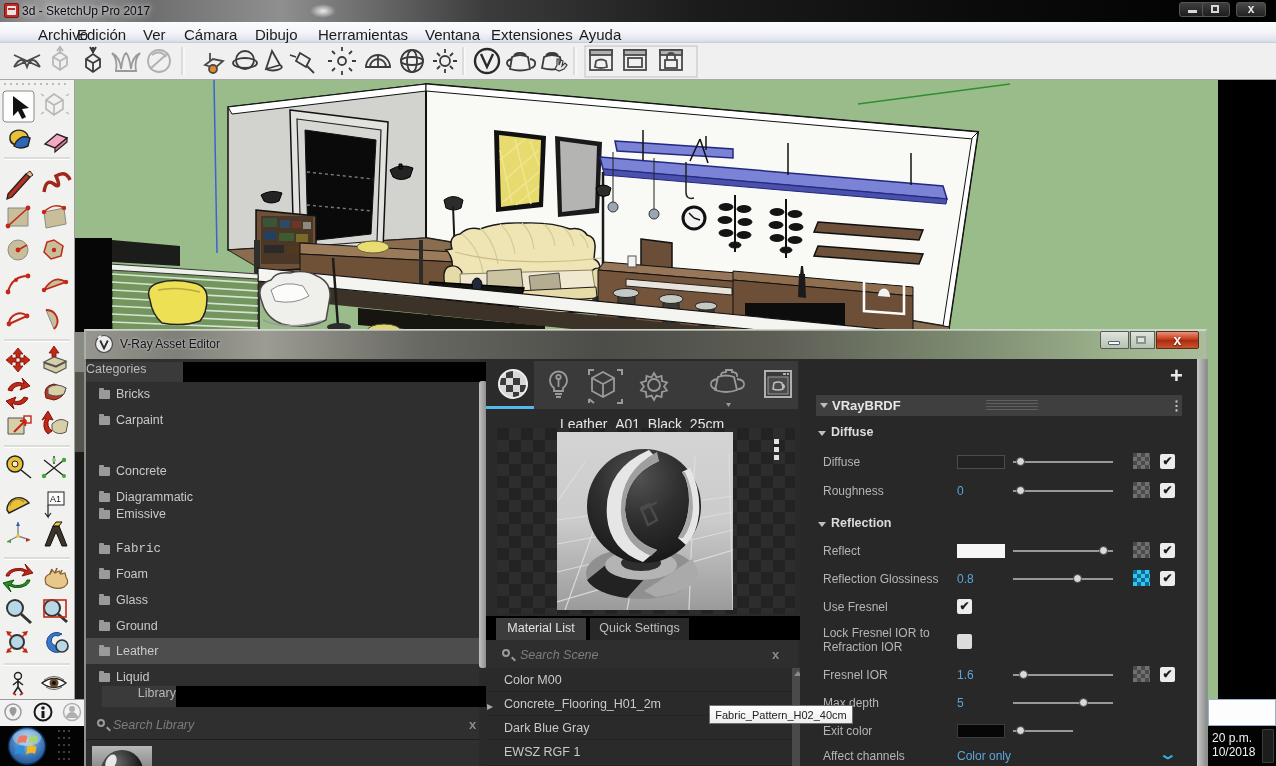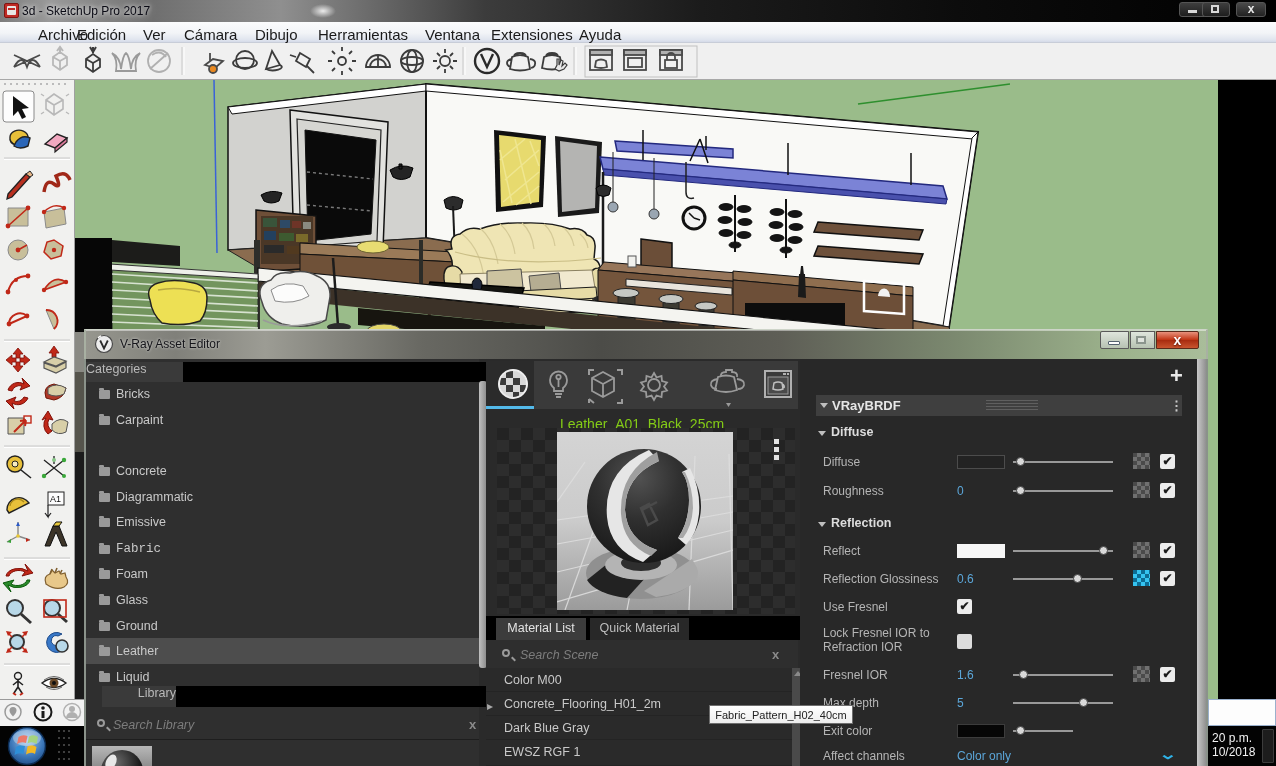--- a/index.html
+++ b/index.html
@@ -37,21 +37,21 @@
 .hdrblack { position:absolute; background:#000; }
 .catrow { position:absolute; left:2px; width:393px; height:26px; color:#c9c9c9; font-size:12.5px; line-height:26px; }
 .folder { position:absolute; left:13px; top:9px; width:11px; height:9px; background:#9a9a9a; border-radius:1px; }
 .folder:before { content:""; position:absolute; left:0; top:-2px; width:5px; height:2px; background:#9a9a9a; border-radius:1px 1px 0 0; }
 .cattext { position:absolute; left:30px; top:0; }
 #catscroll { position:absolute; left:395px; top:52px; width:8px; height:287px; background:linear-gradient(90deg,#c0c0c0,#888); border-radius:3px; }
 
 #midpanel { left:402px; top:30px; width:312px; height:407px; background:#2a2a2a; }
 #iconstrip { position:absolute; left:402px; top:32px; width:312px; height:48px; background:#3a3a3a; }
 #mattab_active { position:absolute; left:0; top:0; width:48px; height:48px; background:#2b2b2b; border-bottom:3px solid #53b9e9; }
-#prevtitle { position:absolute; left:402px; top:87px; width:312px; text-align:center; color:#84cc16; font-size:14px; }
+#prevtitle { position:absolute; left:402px; top:87px; width:312px; text-align:center; color:#e5e5e5; font-size:14px; }
 #checker { position:absolute; left:413px; top:99px; width:298px; height:186px;
   background:repeating-conic-gradient(#2d2d2d 0% 25%, #232323 25% 50%) 0 0/24px 24px; }
 #matdots div { width:5px; height:5px; background:#e2e2e2; margin-bottom:3px; }
 #tabs { position:absolute; left:402px; top:287px; width:368px; height:24px; background:#000; }
 #tab1 { position:absolute; left:10px; top:2px; width:90px; height:22px; background:#3c3c3c; color:#e3e3e3; font-size:12.5px; text-align:center; line-height:21px; }
 #tab2 { position:absolute; left:104px; top:2px; width:99px; height:22px; background:#282828; color:#bdbdbd; font-size:12.5px; text-align:center; line-height:21px; }
 .ph { font-style:italic; color:#7d7d7d; }
 .mlrow { position:absolute; left:402px; width:312px; height:24px; color:#c9c9c9; font-size:12.5px; line-height:24px; padding-left:18px; border-bottom:1px solid #242424; background:#2a2a2a; }
 .mag { position:absolute; width:8px; height:8px; border:2px solid #9a9a9a; border-radius:50%; }
 .mag:after { content:""; position:absolute; left:7px; top:7px; width:5px; height:2px; background:#9a9a9a; transform:rotate(45deg); }
@@ -587,21 +587,21 @@
       <div class="cattext">Carpaint</div>
     </div>
   <div class="catrow" style="top:129px;">
       <div class="folder"></div>
       <div class="cattext">Concrete</div>
     </div>
   <div class="catrow" style="top:155px;">
       <div class="folder"></div>
       <div class="cattext">Diagrammatic</div>
     </div>
-  <div class="catrow" style="top:180px;">
+  <div class="catrow" style="top:172px;">
       <div class="folder"></div>
       <div class="cattext">Emissive</div>
     </div>
   <div class="catrow" style="top:207px;font-family:Liberation Mono, monospace;">
       <div class="folder"></div>
       <div class="cattext">Fabric</div>
     </div>
   <div class="catrow" style="top:232px;">
       <div class="folder"></div>
       <div class="cattext">Foam</div>
@@ -718,21 +718,21 @@
     <path d="M128,40 Q136,56 136,76 Q135,94 126,106 L121,106 Q132,90 132,68 Q132,50 125,40 Z" fill="#a8a8a8"></path>
     <path d="M84,76 l7,17 9,-5 -8,-16 z M85,78 l15,-8" stroke="#4a4a4a" stroke-width="2.5" fill="none"></path>
   </svg>
   <div class="abs" style="left:690px;top:110px;" id="matdots">
       <div></div>
       <div></div>
       <div></div>
     </div>
   <div class="abs" id="tabs">
       <div id="tab1">Material List</div>
-      <div id="tab2">Quick Material</div>
+      <div id="tab2">Quick Settings</div>
     </div>
   <div class="abs" style="left:402px;top:311px;width:312px;height:28px;background:#2e2e2e;"></div>
   <div class="mag" style="left:418px;top:320px;"></div>
   <div class="abs ph" style="left:436px;top:319px;font-size:12.5px;">Search Scene</div>
   <div class="xbtn" style="left:688px;top:318px;">x</div>
   <div class="mlrow" style="top:339px;">Color M00</div>
   <div class="mlrow" style="top:363px;">Concrete_Flooring_H01_2m</div>
   <div class="mlrow" style="top:387px;">Dark Blue Gray</div>
   <div class="mlrow" style="top:411px;height:26px;">EWSZ RGF 1</div>
   <div class="abs" style="left:403px;top:370px;width:10px;height:16px;background:#2a2a2a;color:#a8a8a8;font-size:12px;line-height:15px;">▸</div>
@@ -766,21 +766,21 @@
   <div class="sarr" style="top:193px;"></div>
     <div class="rsect" style="top:187px;">Reflection</div>
   <div class="rlabel" style="top:215px;">Reflect</div>
   <div class="swatch" style="top:215px;background:#f6f6f6;"></div>
   <div class="sl" style="top:221px;">
       <div class="sh" style="left:86px;"></div>
     </div>
   <div class="mapbtn" style="top:213px;"></div>
   <div class="cbx" style="top:214px;">✔</div>
   <div class="rlabel" style="top:243px;">Reflection Glossiness</div>
-  <div class="rvalue" style="top:243px;">0.6</div>
+  <div class="rvalue" style="top:243px;">0.8</div>
   <div class="sl" style="top:249px;">
       <div class="sh" style="left:60px;"></div>
     </div>
   <div class="mapbtn" style="top:241px;background:repeating-conic-gradient(#35c3f0 0% 25%, #0c6c94 25% 50%) 0 0/8px 8px;"></div>
   <div class="cbx" style="top:242px;">✔</div>
   <div class="rlabel" style="top:271px;">Use Fresnel</div>
   <div class="cbx" style="left:873px;top:270px;">✔</div>
   <div class="rlabel" style="top:297px;">Lock Fresnel IOR to<br>Refraction IOR</div>
   <div class="cbx" style="left:873px;top:305px;background:#dcdcdc;"></div>
   <div class="rlabel" style="top:339px;">Fresnel IOR</div>

